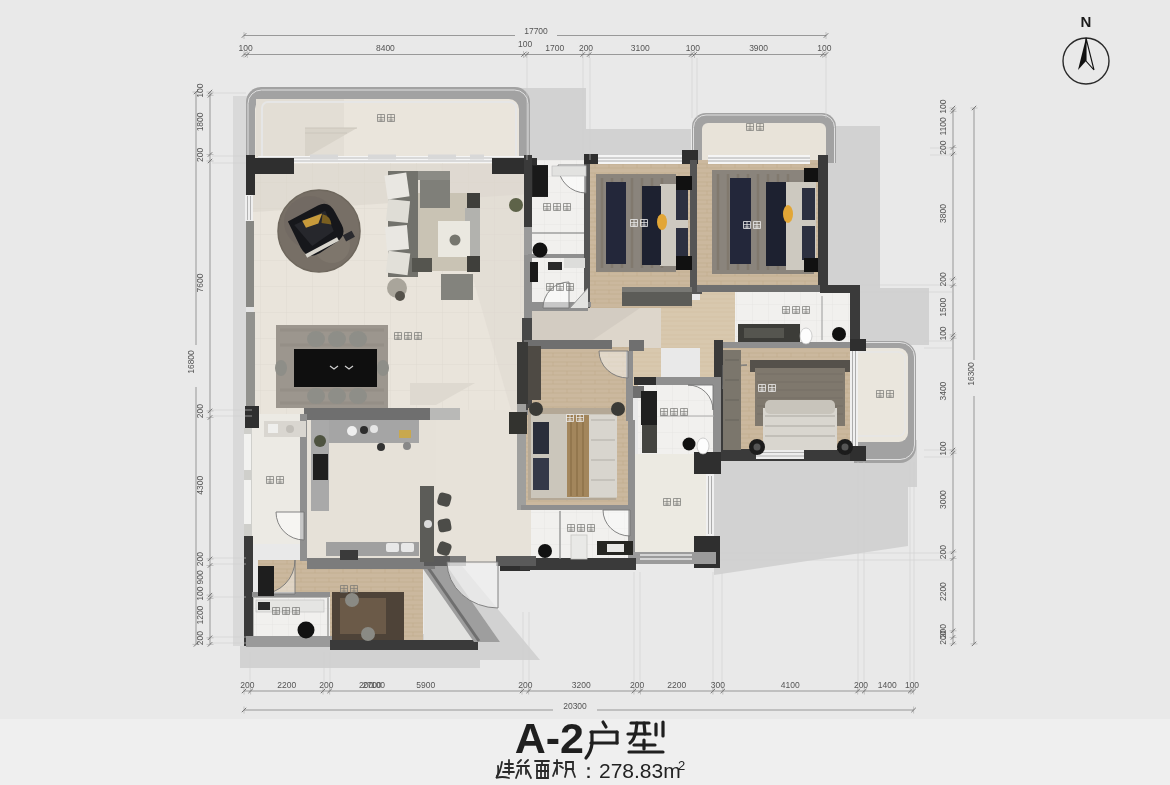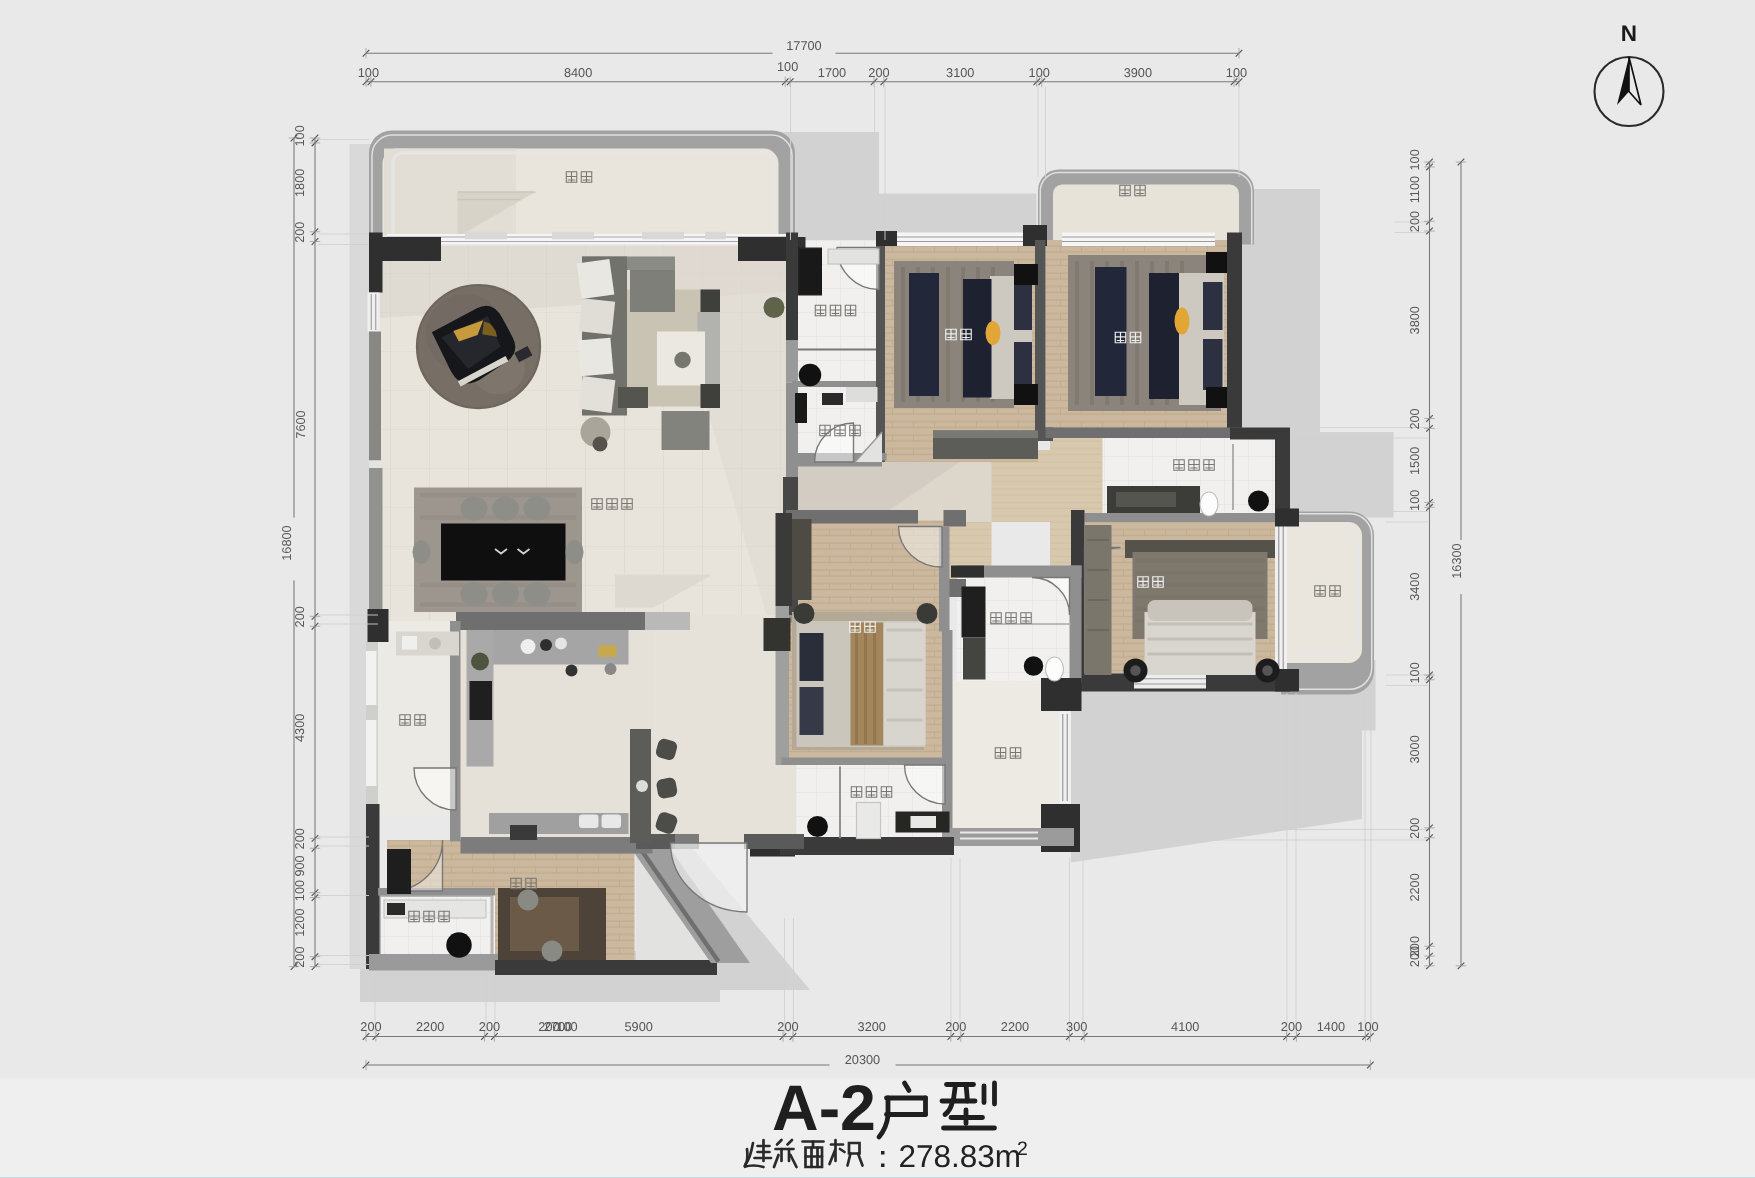--- a/index.html
+++ b/index.html
@@ -1,16 +1,16 @@
 <!DOCTYPE html>
 <html><head>
 <meta charset="utf-8">
 <style>
 html,body{margin:0;padding:0;background:#eaeaea;}
-#page{position:relative;width:1170px;height:785px;background:#0ea5e9;overflow:hidden;font-family:"Liberation Sans",sans-serif;}
+#page{position:relative;width:1170px;height:785px;background:#fca5a5;overflow:hidden;font-family:"Liberation Sans",sans-serif;}
 svg{position:absolute;top:0;left:0;}
 text{font-family:"Liberation Sans",sans-serif;}
 .dim{font-size:8.5px;fill:#555;}
 .dimv{font-size:8.5px;fill:#555;}
 </style>
 </head>
 <body>
 <div id="page">
 <svg width="1170" height="785" viewBox="0 0 1170 785">
 <defs>

